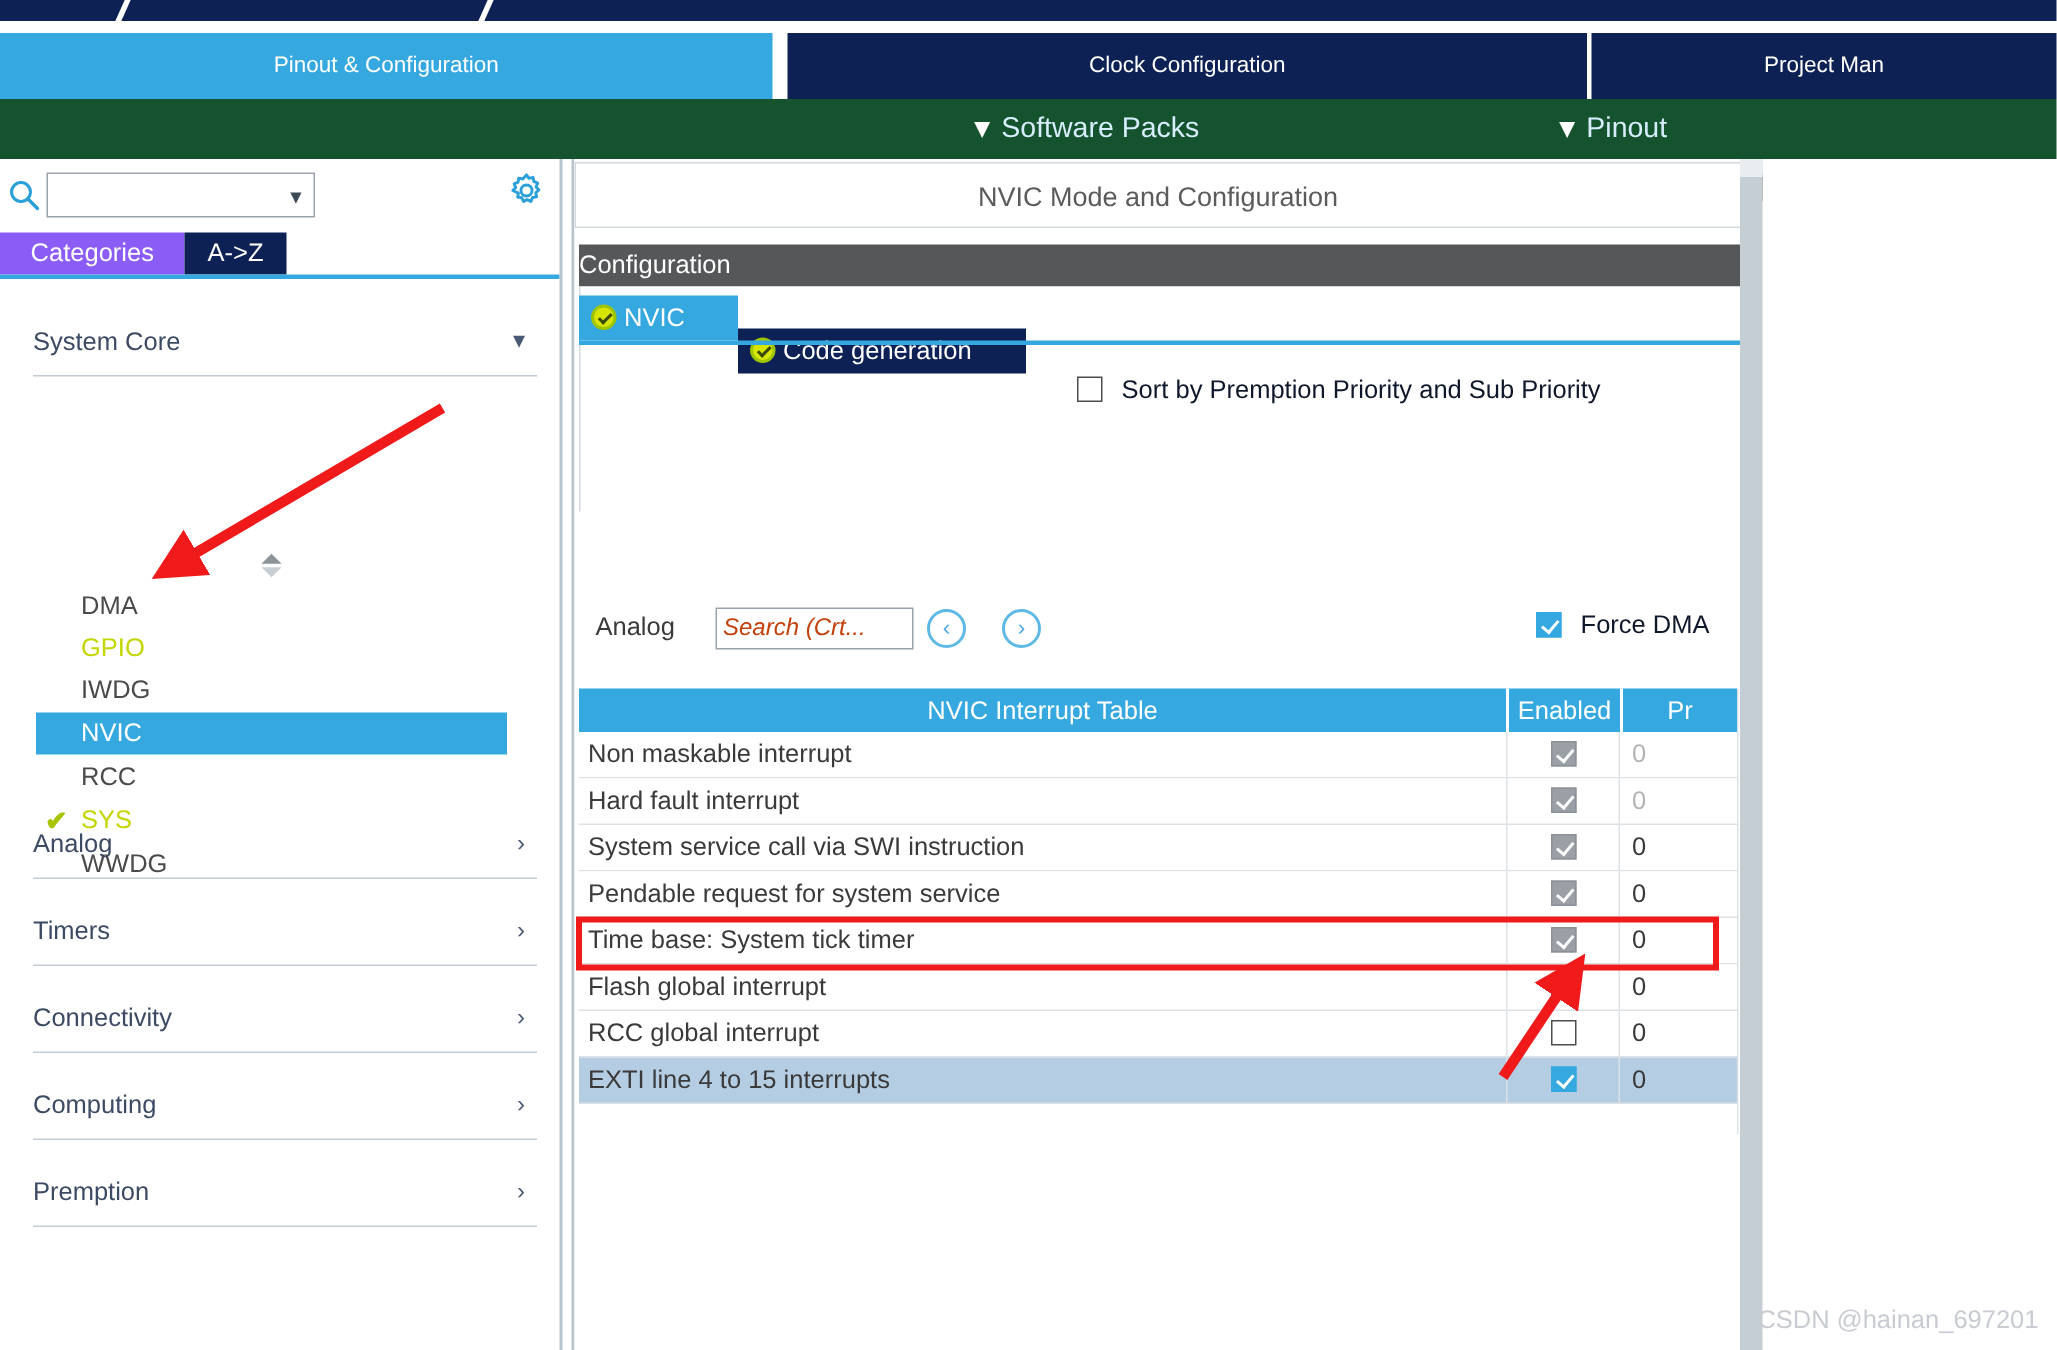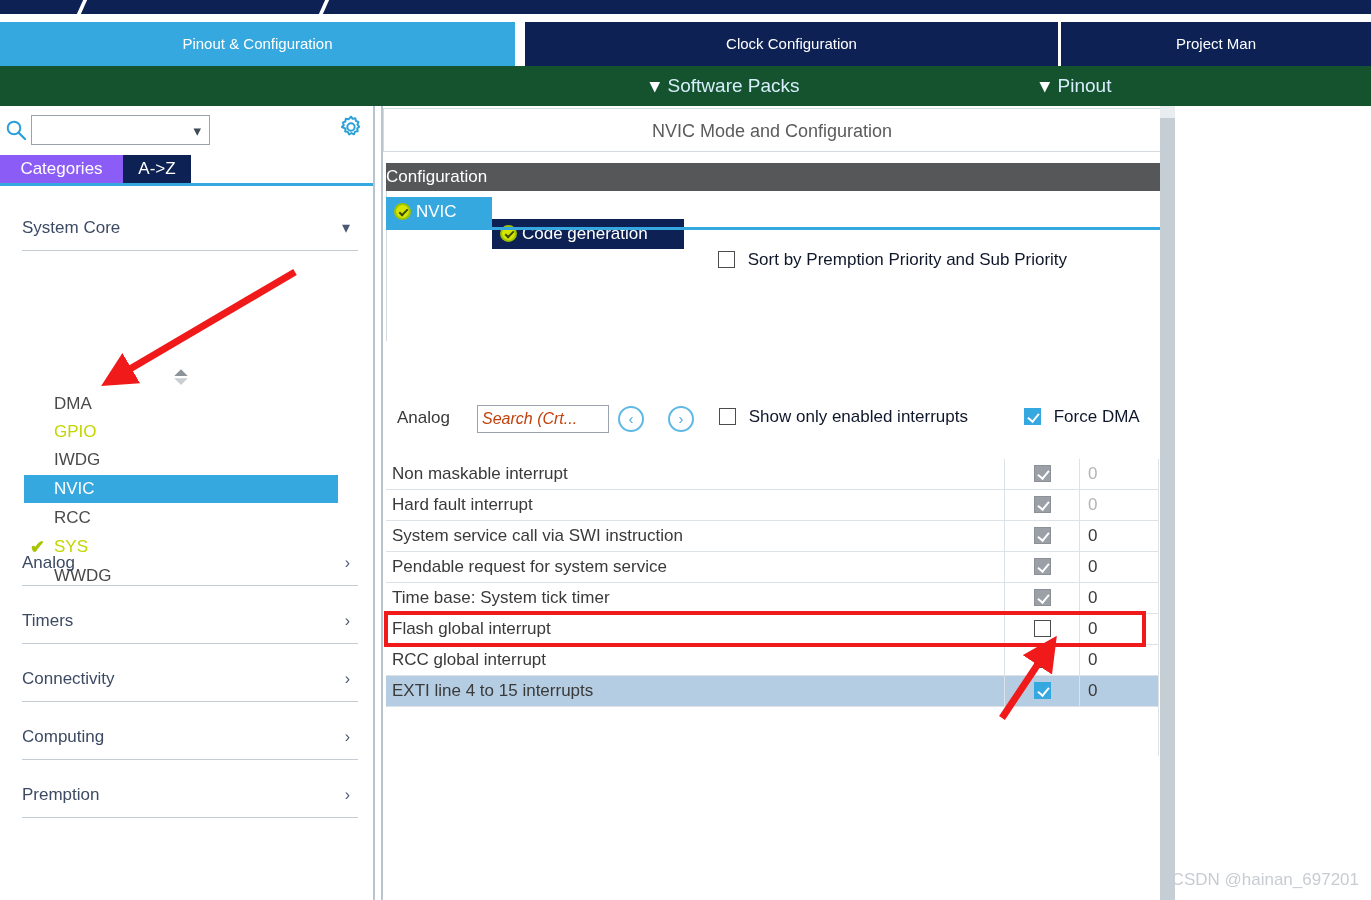--- a/index.html
+++ b/index.html
@@ -275,32 +275,33 @@
     <div class="srch-label">Analog</div>
     <div class="srch-input">Search (Crt...</div>
 
     <div class="navbtn" style="left:235px;">
       <span>‹</span>
     </div>
     <div class="navbtn" style="left:285px;">
       <span>›</span>
     </div>
 
-    <div class="optline" style="left:336px;top:301px;">
-      <span class="cb empty"></span>
-      <span class="lbl">Show only enabled interrupts</span>
-    </div>
 
     <div class="optline" style="left:641px;top:301px;">
       <span class="cb checked-blue"></span>
       <span class="lbl">Force DMA</span>
     </div>
 
     <div class="tbl">
 
+      <div class="thead">
+        <div class="th" style="left:0px;width:618px;">NVIC Interrupt Table</div>
+        <div class="th sep" style="left:618px;width:76px;">Enabled</div>
+        <div class="th sep" style="left:694px;width:78px;">Pr</div>
+      </div>
 
       <div class="row">
         <div class="cell-name">Non maskable interrupt</div>
         <div class="cell-en">
           <span class="cb checked-grey"></span>
         </div>
         <div class="cell-pr dim">0</div>
       </div>
 
       <div class="row">

